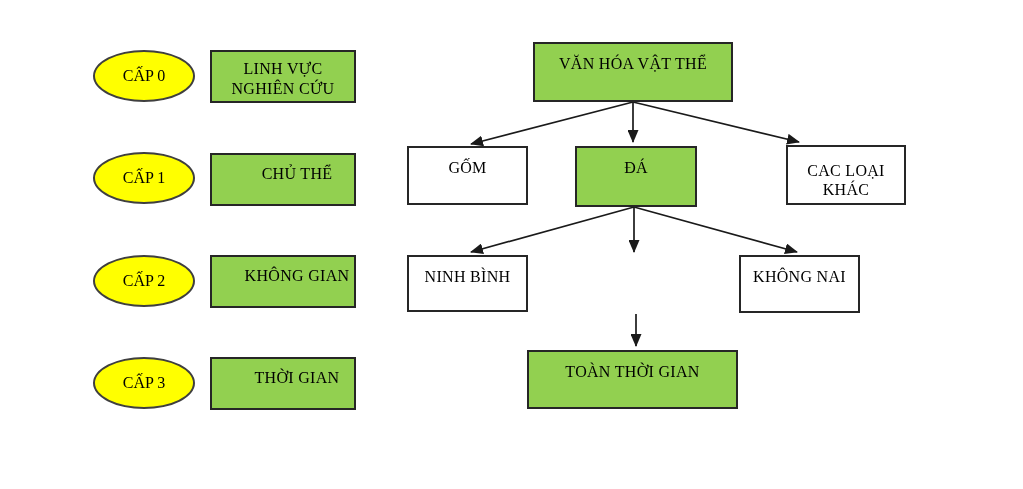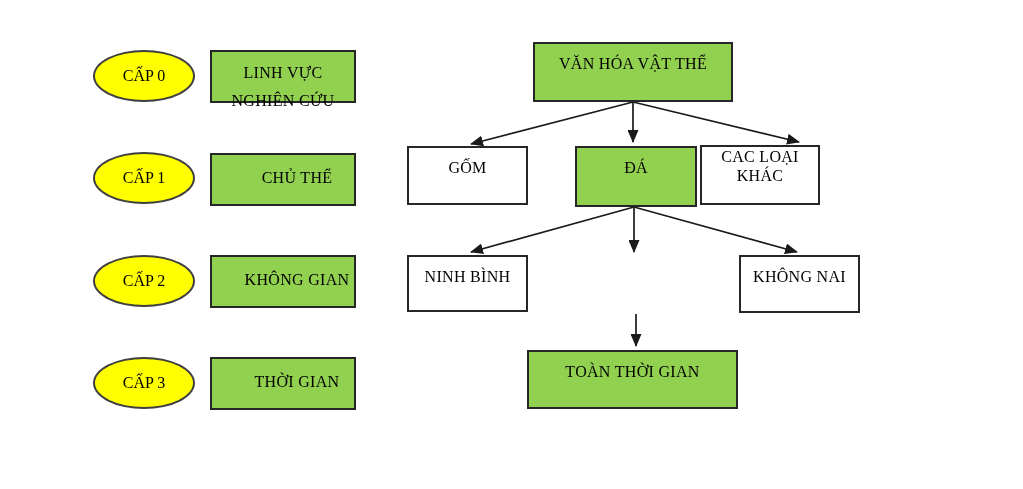--- a/index.html
+++ b/index.html
@@ -61,21 +61,21 @@
   .legend-box {
     position: absolute;
     box-sizing: border-box;
     left: 210px;
     width: 146px;
     height: 53px;
     border: 2px solid #262626;
     background: var(--highlight-green, #92d050);
     text-align: center;
     font-size: 16px;
-    line-height: 28px;
+    line-height: 20px;
     padding-top: 7px;
     z-index: 2;
   }
   .legend-box.single {
     padding-top: 9px;
     padding-left: 28px;
   }
 </style>
 </head>
 <body>
@@ -127,21 +127,21 @@
   <div class="node green" style="left:533px;top:42px;width:200px;height:60px">
     <span class="node-label">VĂN HÓA VẬT THỂ</span>
   </div>
 
   <div class="node" style="left:407px;top:146px;width:121px;height:59px">
     <span class="node-label">GỐM</span>
   </div>
   <div class="node green" style="left:575px;top:146px;width:122px;height:61px">
     <span class="node-label">ĐÁ</span>
   </div>
-  <div class="node" style="left:700px;top:145px;width:120px;height:60px;padding-top:0">
+  <div class="node" style="left:786px;top:145px;width:120px;height:60px;padding-top:14px">
     <span class="node-label">CAC LOẠI
 KHÁC</span>
   </div>
 
   <div class="node" style="left:407px;top:255px;width:121px;height:57px">
     <span class="node-label">NINH BÌNH</span>
   </div>
   <div class="node" style="left:739px;top:255px;width:121px;height:58px">
     <span class="node-label">KHÔNG NAI</span>
   </div>

